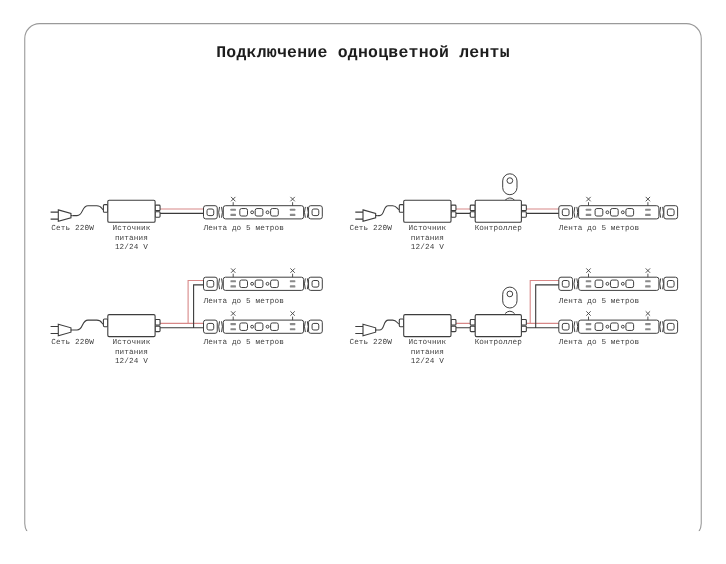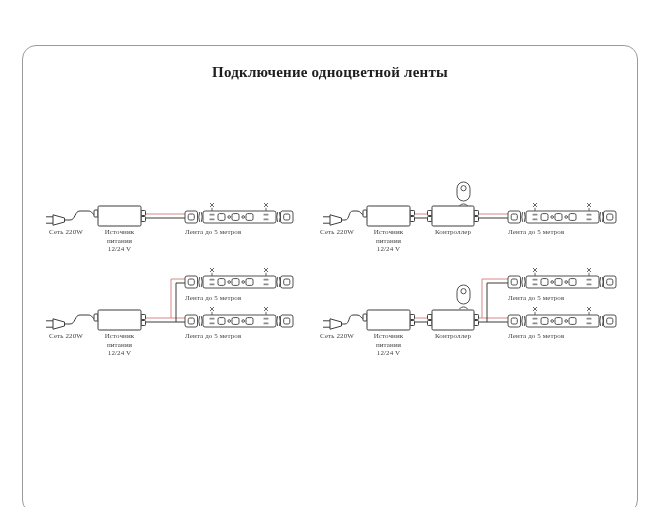--- a/index.html
+++ b/index.html
@@ -1,17 +1,17 @@
 <!DOCTYPE html>
 <html><head>
 <meta charset="utf-8">
 <style>
   html,body{margin:0;padding:0;background:#fff;}
   .stage{position:relative;width:660px;height:483px;background:#fff;overflow:hidden;
-         font-family:Liberation Serif, serif;margin-top:24px;}
+         font-family:Liberation Mono, monospace;}
   .frame{position:absolute;left:22px;top:21px;width:614px;height:467px;
          border:1px solid #9a9a9a;border-radius:14px;}
   .title{position:absolute;left:0;top:40px;width:660px;text-align:center;
          font-size:15px;font-weight:bold;color:#1d1d1d;letter-spacing:.2px;}
   .lbl{position:absolute;font-size:7px;line-height:8.5px;color:#3f3f3f;
        white-space:nowrap;letter-spacing:.1px;}
   .ctr{text-align:center;}
   svg.art{position:absolute;left:0;top:0;}
 </style>
 </head>

